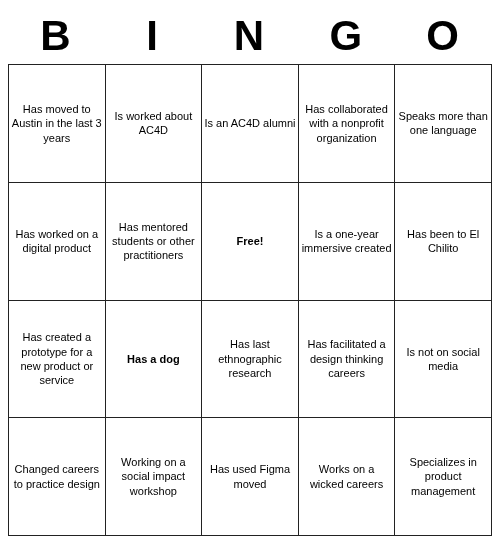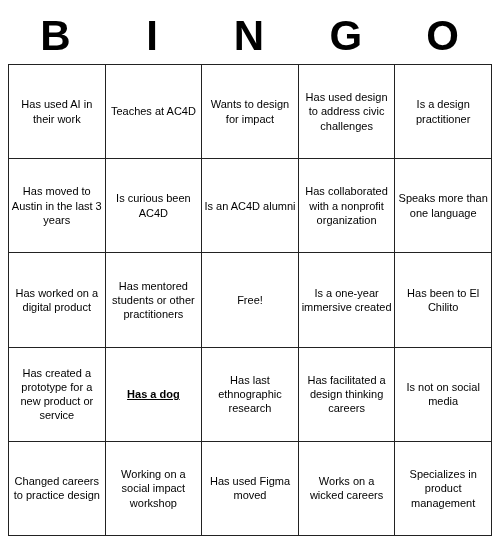--- a/index.html
+++ b/index.html
@@ -37,51 +37,43 @@
       width: 20%;
       height: 88px;
       text-align: center;
       vertical-align: middle;
       font-size: 11px;
       line-height: 1.3;
       padding: 3px 2px;
     }
     .free-cell {
       font-size: 22px;
-      font-weight: normal;
+      font-weight: bold;
     }
     .big-text {
       font-size: 18px;
       font-weight: bold;
-      text-decoration: underline;
     }
   </style>
 </head>
 <body>
 
 <div class="bingo-title">
   <span>B</span>
   <span>I</span>
   <span>N</span>
   <span>G</span>
   <span>O</span>
 </div>
 
 <table class="bingo-grid">
   <tbody id="bingo-body">
       <tr>
-        <td>Has used AI in their work</td>
-        <td>Teaches at AC4D</td>
-        <td>Wants to design for impact</td>
-        <td>Has used design to address civic challenges</td>
-        <td>Is a design practitioner</td>
-      </tr>
-      <tr>
         <td>Has moved to Austin in the last 3 years</td>
-        <td>Is curious been AC4D</td>
+        <td>Is worked about AC4D</td>
         <td>Is an AC4D alumni</td>
         <td>Has collaborated with a nonprofit organization</td>
         <td>Speaks more than one language</td>
       </tr>
       <tr>
         <td>Has worked on a digital product</td>
         <td>Has mentored students or other practitioners</td>
         <td class="free-cell">Free!</td>
         <td>Is a one-year immersive created</td>
         <td>Has been to El Chilito</td>

